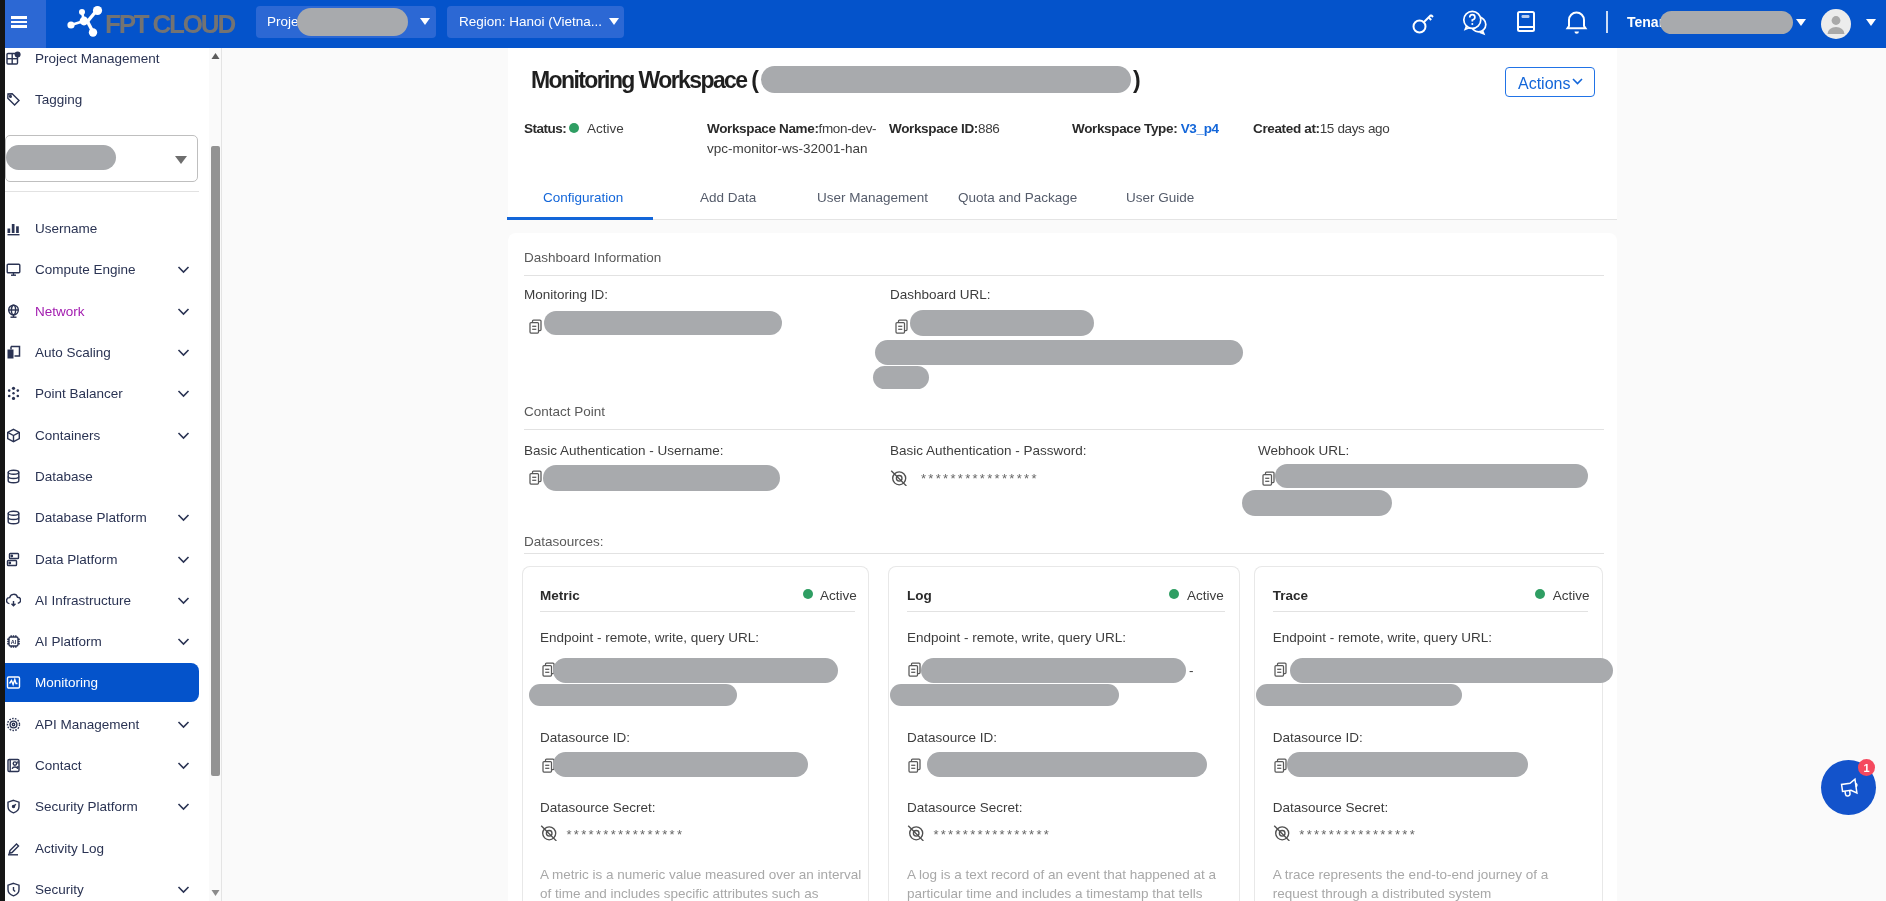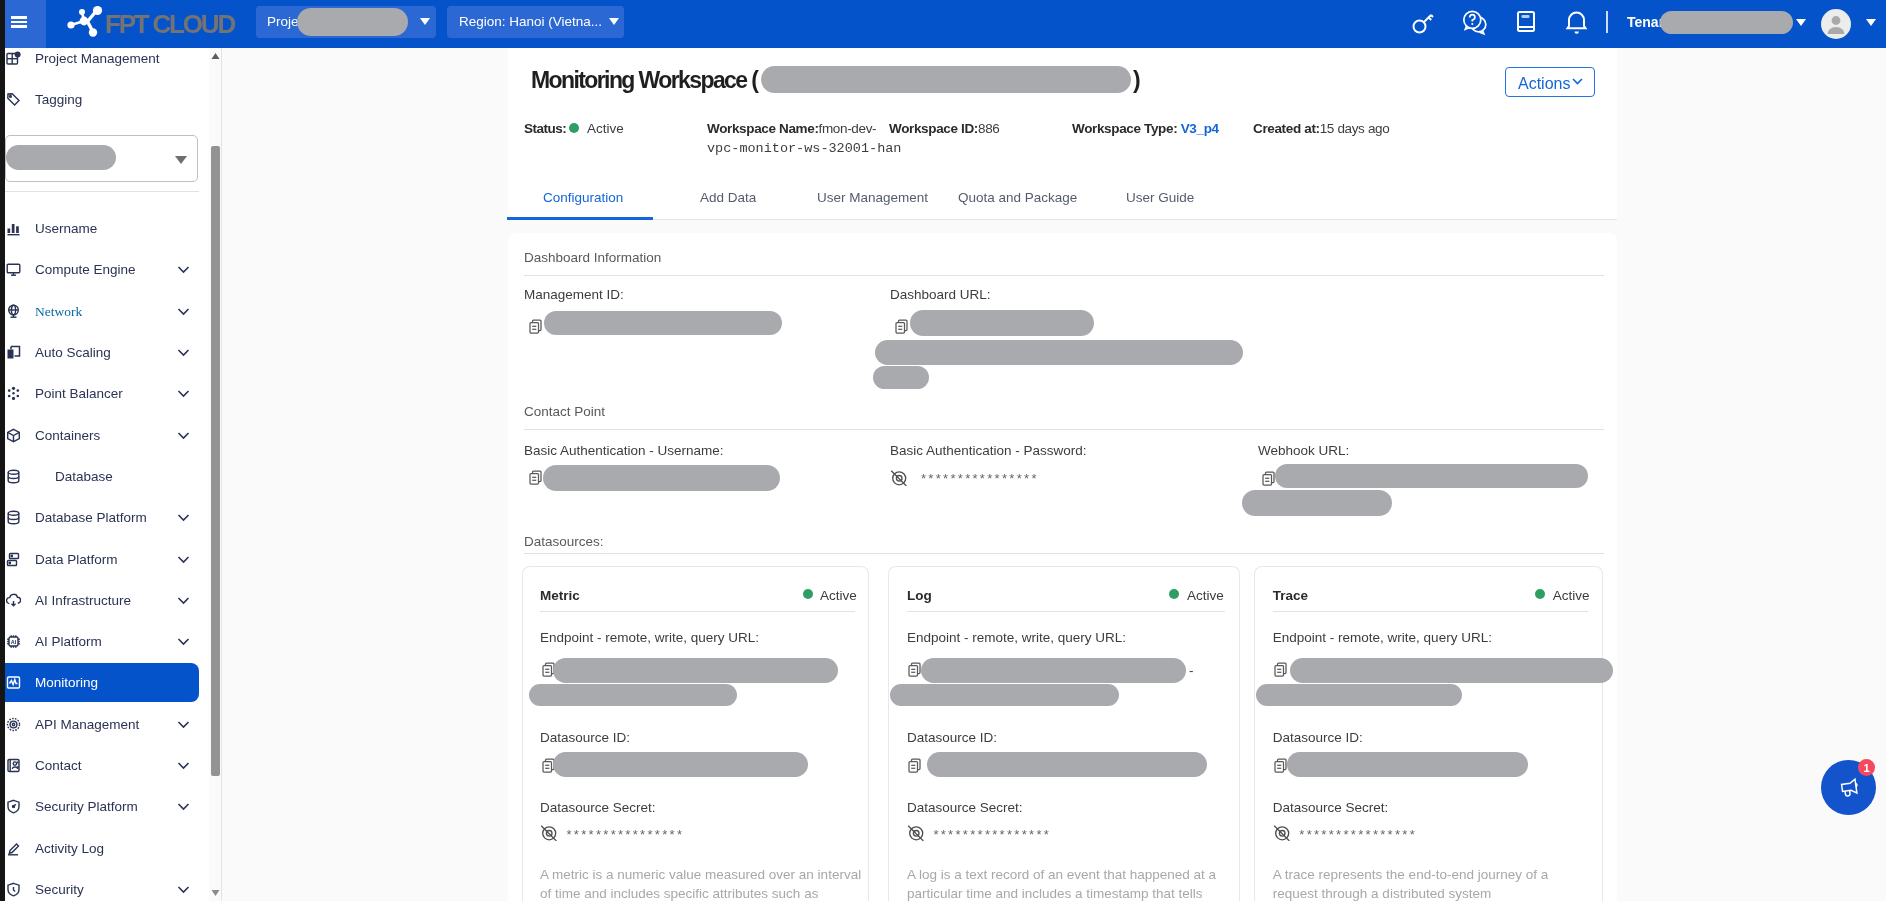--- a/index.html
+++ b/index.html
@@ -154,21 +154,21 @@
     <svg width="15" height="15" viewBox="0 0 15 15">
       <g fill="none" stroke="#2a3353" stroke-width="1.4">
         <circle cx="7.5" cy="6" r="4.8"></circle>
         <ellipse cx="7.5" cy="6" rx="2.1" ry="4.8"></ellipse>
         <line x1="2.7" y1="6" x2="12.3" y2="6"></line>
         <line x1="7.5" y1="10.8" x2="7.5" y2="13"></line>
         <line x1="4.5" y1="13.2" x2="10.5" y2="13.2"></line>
       </g>
     </svg>
   </div>
-<div class="abs" style="left:35px;top:303.5px;color:#0369a1;font-size:13.5px;white-space:nowrap;font-family:Liberation Serif, serif;">Network</div>
+<div class="abs" style="left:35px;top:303.5px;color:#a21caf;font-size:13.5px;white-space:nowrap;">Network</div>
 <svg class="abs" style="left:177px;top:307.5px;" width="13" height="8" viewBox="0 0 13 8">
     <path d="M1.5 1 L6.5 6 L11.5 1" fill="none" stroke="#2a3353" stroke-width="1.6"></path>
   </svg>
 <div class="abs" style="left:6px;top:344.5px;">
     <svg width="15" height="15" viewBox="0 0 15 15">
       <path d="M1.5 4.5 H7.5 V13.5 H1.5 Z" fill="#2a3353"></path>
       <path d="M5 1.5 H13.5 V11 H8.5" fill="none" stroke="#2a3353" stroke-width="1.5"></path>
       <path d="M5 1.5 V4.5" stroke="#2a3353" stroke-width="1.5"></path>
     </svg>
   </div>
@@ -207,21 +207,21 @@
   </svg>
 <div class="abs" style="left:6px;top:469.0px;">
     <svg width="15" height="15" viewBox="0 0 15 15">
       <g fill="none" stroke="#2a3353" stroke-width="1.4">
         <ellipse cx="7.5" cy="3.2" rx="5.3" ry="2"></ellipse>
         <path d="M2.2 3.2 V11.8 A5.3 2 0 0 0 12.8 11.8 V3.2"></path>
         <path d="M2.2 7.5 A5.3 2 0 0 0 12.8 7.5"></path>
       </g>
     </svg>
   </div>
-<div class="abs" style="left:35px;top:469.0px;color:#2a3353;font-size:13.5px;white-space:nowrap;margin-left:20px;">Database</div>
+<div class="abs" style="left:35px;top:469.0px;color:#2a3353;font-size:13.5px;white-space:nowrap;">Database</div>
 <div class="abs" style="left:6px;top:510.1px;">
     <svg width="15" height="15" viewBox="0 0 15 15">
       <g fill="none" stroke="#2a3353" stroke-width="1.4">
         <ellipse cx="7.5" cy="3.2" rx="5.3" ry="2"></ellipse>
         <path d="M2.2 3.2 V11.8 A5.3 2 0 0 0 12.8 11.8 V3.2"></path>
         <path d="M2.2 7.5 A5.3 2 0 0 0 12.8 7.5"></path>
       </g>
     </svg>
   </div>
 <div class="abs" style="left:35px;top:510.1px;color:#2a3353;font-size:13.5px;white-space:nowrap;">Database Platform</div>
@@ -361,37 +361,37 @@
 <div class="abs" style="left:1505px;top:67px;width:90px;height:30px;border:1px solid #2173e6;border-radius:4px;background:#fff;"></div>
 <div class="abs" style="left:1518px;top:75px;color:#1366d9;font-size:16px;">Actions</div>
 <svg class="abs" style="left:1572px;top:78px;" width="11" height="7" viewBox="0 0 11 7">
     <path d="M1 1 L5.5 5.5 L10 1" fill="none" stroke="#1366d9" stroke-width="1.6"></path>
   </svg>
 
 <div class="abs b" style="left:524px;top:121px;color:#2b2b2b;font-size:13.5px;letter-spacing:-0.5px;">Status:</div>
 <div class="abs" style="left:569px;top:123px;width:10px;height:10px;border-radius:50%;background:#2f9e63;"></div>
 <div class="abs" style="left:587px;top:121px;color:#3d3d3d;font-size:13.5px;">Active</div>
 <div class="abs" style="left:707px;top:121px;font-size:13.5px;color:#3d3d3d;letter-spacing:-0.35px;"><span class="b" style="color:#2b2b2b;">Workspace Name:</span>fmon-dev-</div>
-<div class="abs" style="left:707px;top:141px;font-size:13.5px;color:#3d3d3d;font-family:Liberation Mono, monospace;">vpc-monitor-ws-32001-han</div>
+<div class="abs" style="left:707px;top:141px;font-size:13.5px;color:#3d3d3d;">vpc-monitor-ws-32001-han</div>
 <div class="abs" style="left:889px;top:121px;font-size:13.5px;color:#3d3d3d;letter-spacing:-0.35px;"><span class="b" style="color:#2b2b2b;">Workspace ID:</span>886</div>
 <div class="abs" style="left:1072px;top:121px;font-size:13.5px;color:#3d3d3d;letter-spacing:-0.35px;"><span class="b" style="color:#2b2b2b;">Workspace Type: </span><span style="color:#1366d9;font-weight:bold;">V3_p4</span></div>
 <div class="abs" style="left:1253px;top:121px;font-size:13.5px;color:#3d3d3d;letter-spacing:-0.35px;"><span class="b" style="color:#2b2b2b;">Created at:</span>15 days ago</div>
 
 <div class="abs" style="left:543px;top:190px;color:#1366d9;font-size:13.5px;">Configuration</div>
 <div class="abs" style="left:700px;top:190px;color:#555c6b;font-size:13.5px;">Add Data</div>
 <div class="abs" style="left:817px;top:190px;color:#555c6b;font-size:13.5px;">User Management</div>
 <div class="abs" style="left:958px;top:190px;color:#555c6b;font-size:13.5px;">Quota and Package</div>
 <div class="abs" style="left:1126px;top:190px;color:#555c6b;font-size:13.5px;">User Guide</div>
 <div class="abs" style="left:508px;top:219px;width:1109px;height:1px;background:#e4e4e4;"></div>
 <div class="abs" style="left:507px;top:216.5px;width:146px;height:3.5px;background:#1366d9;"></div>
 
 <div class="abs" style="left:508px;top:233px;width:1109px;height:668px;background:#fff;border-radius:8px 8px 0 0;"></div>
 <div class="sect" style="left:524px;top:250px;">Dashboard Information</div>
 <div class="hdiv" style="left:524px;top:275px;width:1080px;"></div>
-<div class="lbl" style="left:524px;top:287px;">Management ID:</div>
+<div class="lbl" style="left:524px;top:287px;">Monitoring ID:</div>
 <svg class="abs" style="left:529px;top:319px;" width="13" height="15" viewBox="0 0 13 15" fill="none" stroke="#595959" stroke-width="1.25">
 <rect x="3.5" y="1" width="8.5" height="10.5" rx="1" fill="#fff"></rect>
 <rect x="1" y="3.5" width="8.5" height="10.5" rx="1" fill="#fff"></rect>
 <line x1="3.2" y1="7.3" x2="7.3" y2="7.3"></line>
     <line x1="3.2" y1="10.3" x2="7.3" y2="10.3"></line>
 </svg>
 <div class="pill" style="left:544px;top:311px;width:238px;height:24px;"></div>
 <div class="lbl" style="left:890px;top:287px;">Dashboard URL:</div>
 <svg class="abs" style="left:895px;top:319px;" width="13" height="15" viewBox="0 0 13 15" fill="none" stroke="#595959" stroke-width="1.25">
 <rect x="3.5" y="1" width="8.5" height="10.5" rx="1" fill="#fff"></rect>

